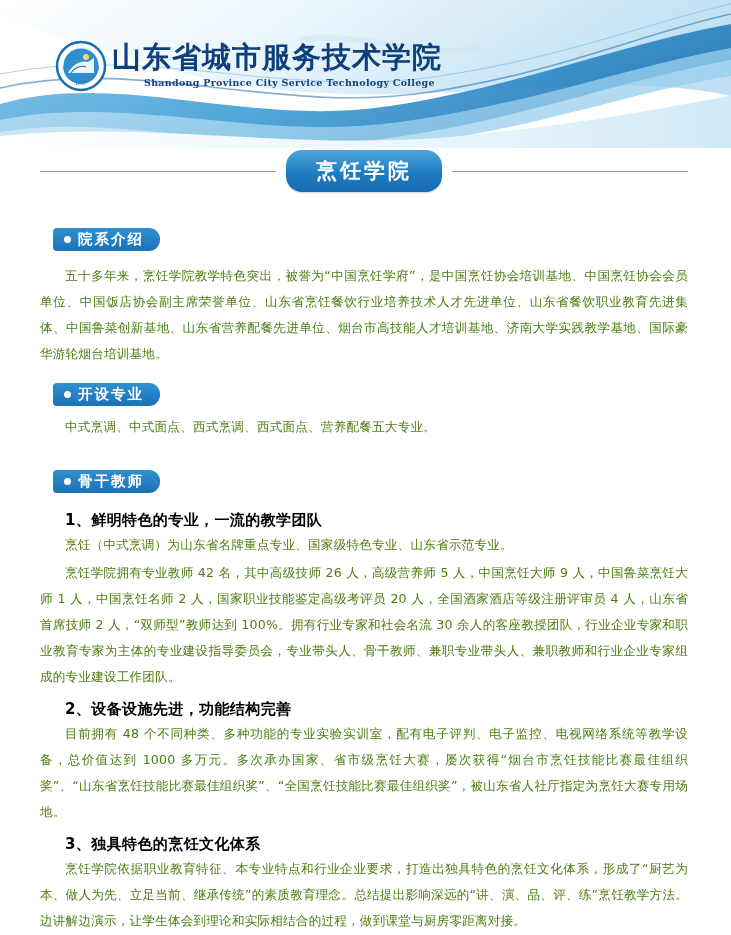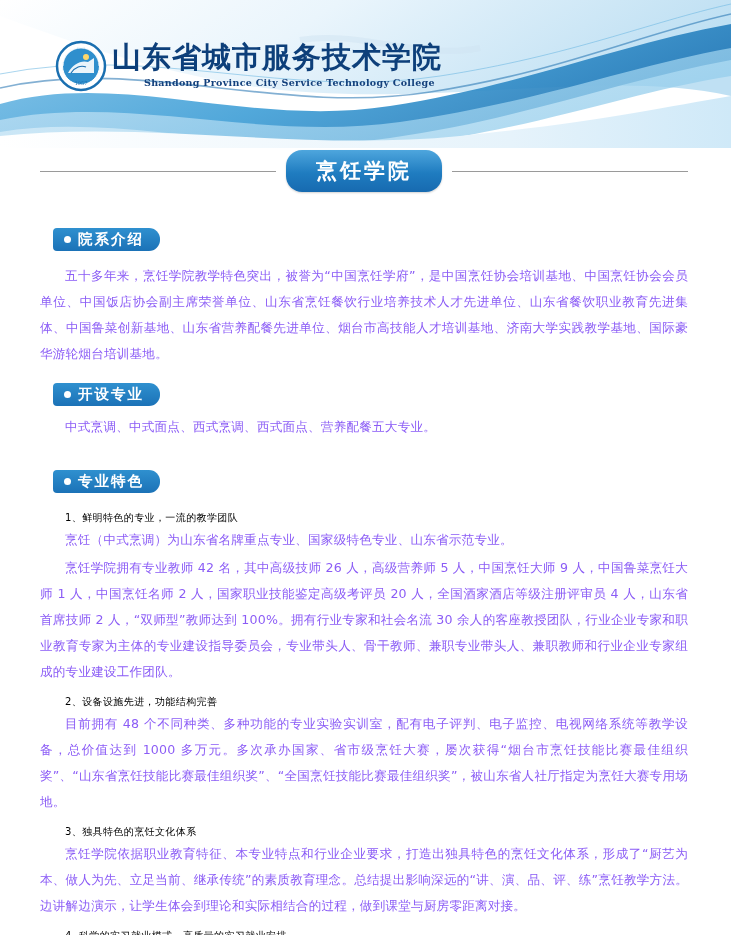--- a/index.html
+++ b/index.html
@@ -111,30 +111,30 @@
     border-radius: 50%;
     background: #ffffff;
     margin-right: 7px;
     flex: 0 0 auto;
   }
 
   p.body-text {
     margin: 0 0 2px 0;
     font-size: 12.6px;
     line-height: 26px;
-    color: #8b5cf6;
+    color: #4d7c0f;
     text-align: justify;
     text-indent: 25px;
     letter-spacing: 0.2px;
   }
 
   h4.sub-head {
     margin: 10px 0 2px 0;
-    font-size: 10px;
-    font-weight: normal;
+    font-size: 15px;
+    font-weight: bold;
     color: #000000;
     text-indent: 25px;
     letter-spacing: 0.4px;
   }
 
   .intro-block { margin-top: 4px; }
   .majors-block p { margin-bottom: 16px; }
 </style>
 </head>
 <body>
@@ -220,21 +220,21 @@
     <span class="bullet"></span>
     <span>开设专业</span>
   </div>
   <div class="majors-block">
     <p class="body-text">中式烹调、中式面点、西式烹调、西式面点、营养配餐五大专业。</p>
   </div>
 
   
   <div class="sec-head">
     <span class="bullet"></span>
-    <span>专业特色</span>
+    <span>骨干教师</span>
   </div>
 
   <div>
 
     <h4 class="sub-head">1、鲜明特色的专业，一流的教学团队</h4>
     <p class="body-text">烹饪（中式烹调）为山东省名牌重点专业、国家级特色专业、山东省示范专业。</p>
     <p class="body-text">烹饪学院拥有专业教师 42 名，其中高级技师 26 人，高级营养师 5 人，中国烹饪大师 9 人，中国鲁菜烹饪大师 1 人，中国烹饪名师 2 人，国家职业技能鉴定高级考评员 20 人，全国酒家酒店等级注册评审员 4 人，山东省首席技师 2 人，“双师型”教师达到 100%。拥有行业专家和社会名流 30 余人的客座教授团队，行业企业专家和职业教育专家为主体的专业建设指导委员会，专业带头人、骨干教师、兼职专业带头人、兼职教师和行业企业专家组成的专业建设工作团队。</p>
 
     <h4 class="sub-head">2、设备设施先进，功能结构完善</h4>
     <p class="body-text">目前拥有 48 个不同种类、多种功能的专业实验实训室，配有电子评判、电子监控、电视网络系统等教学设备，总价值达到 1000 多万元。多次承办国家、省市级烹饪大赛，屡次获得“烟台市烹饪技能比赛最佳组织奖”、“山东省烹饪技能比赛最佳组织奖”、“全国烹饪技能比赛最佳组织奖”，被山东省人社厅指定为烹饪大赛专用场地。</p>

